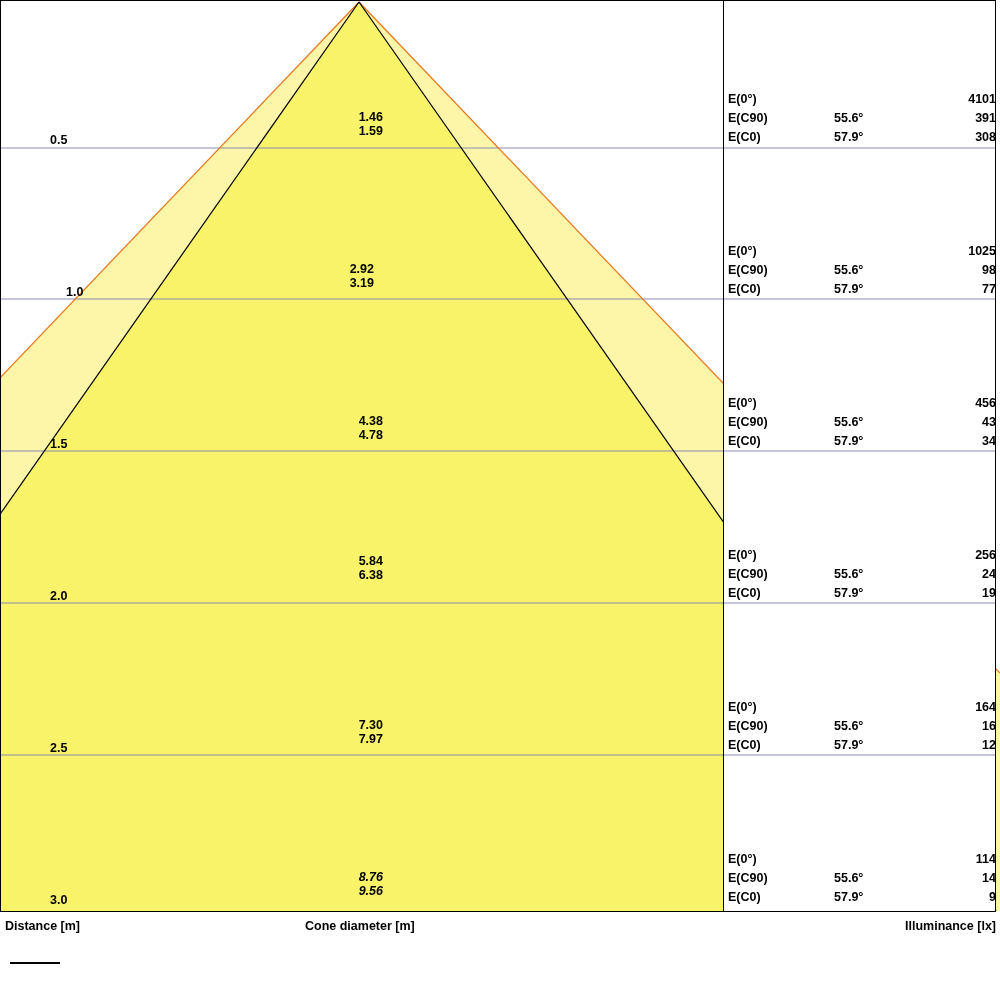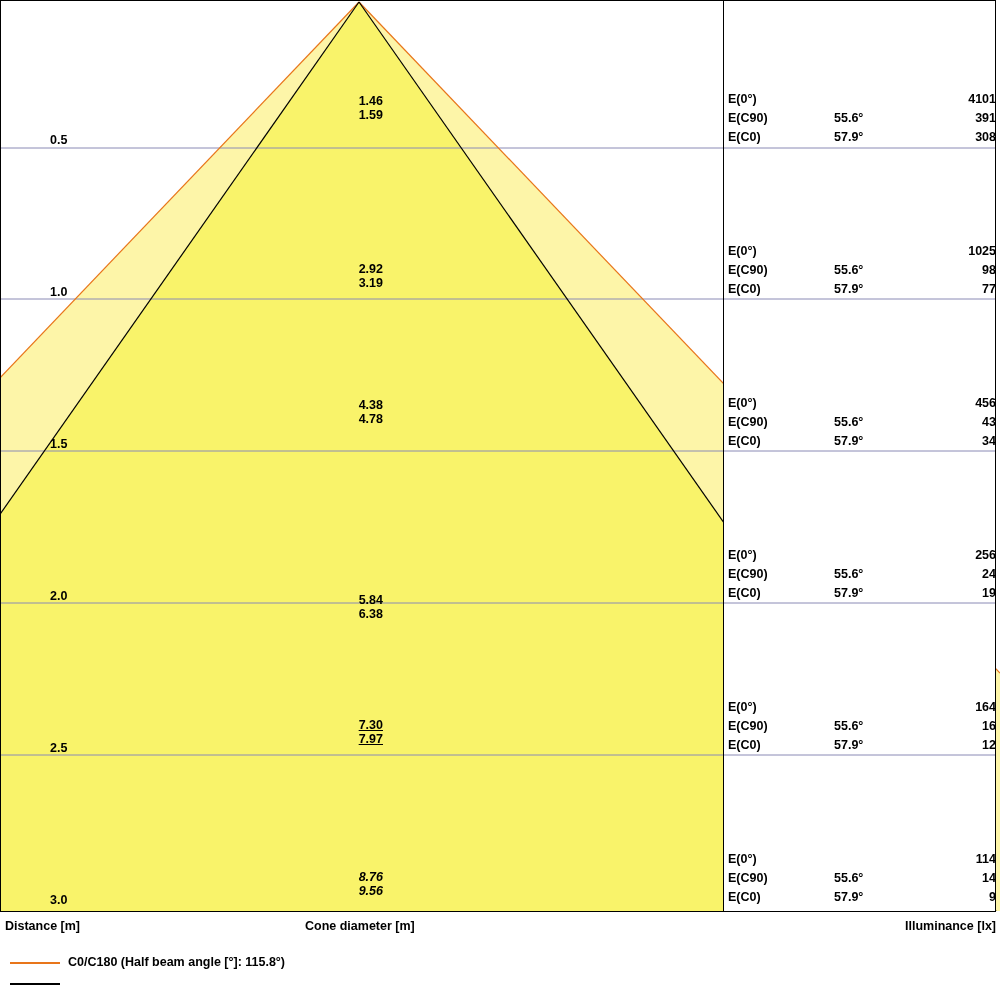--- a/index.html
+++ b/index.html
@@ -157,43 +157,43 @@
       <line x1="724" y1="148" x2="996" y2="148" stroke="#8a8ab5" stroke-width="1"></line>
       <line x1="724" y1="299" x2="996" y2="299" stroke="#8a8ab5" stroke-width="1"></line>
       <line x1="724" y1="451" x2="996" y2="451" stroke="#8a8ab5" stroke-width="1"></line>
       <line x1="724" y1="603" x2="996" y2="603" stroke="#8a8ab5" stroke-width="1"></line>
       <line x1="724" y1="755" x2="996" y2="755" stroke="#8a8ab5" stroke-width="1"></line>
       <line x1="723.5" y1="0" x2="723.5" y2="911" stroke="#000000" stroke-width="1"></line>
       <rect x="0.5" y="0.5" width="995" height="911" fill="none" stroke="#000000" stroke-width="1"></rect>
     </svg>
 
     <div class="dist-label" style="top:134px;">0.5</div>
-    <div class="dist-label" style="top:286px;">1.0</div>
+    <div class="dist-label" style="top:286px;margin-left:16px;">1.0</div>
     <div class="dist-label" style="top:438px;">1.5</div>
     <div class="dist-label" style="top:590px;">2.0</div>
     <div class="dist-label" style="top:742px;">2.5</div>
     <div class="dist-label" style="top:894px;">3.0</div>
 
-    <div class="cone-pair" style="left:303px; top:94px;">
+    <div class="cone-pair" style="left:303px; top:110px;">
       <div>1.46</div>
       <div>1.59</div>
     </div>
-    <div class="cone-pair" style="left:303px; top:262px;">
+    <div class="cone-pair" style="left:294px; top:262px;">
       <div>2.92</div>
       <div>3.19</div>
     </div>
-    <div class="cone-pair" style="left:303px; top:398px;">
+    <div class="cone-pair" style="left:303px; top:414px;">
       <div>4.38</div>
       <div>4.78</div>
     </div>
-    <div class="cone-pair" style="left:303px; top:593px;">
+    <div class="cone-pair" style="left:303px; top:554px;">
       <div>5.84</div>
       <div>6.38</div>
     </div>
-    <div class="cone-pair" style="left:303px; top:718px;text-decoration:underline;">
+    <div class="cone-pair" style="left:303px; top:718px;">
       <div>7.30</div>
       <div>7.97</div>
     </div>
     <div class="cone-pair" style="left:303px; top:870px;font-style:italic;">
       <div>8.76</div>
       <div>9.56</div>
     </div>
 
     <div class="illum-block" style="top:90px;">
       <div class="illum-row">
@@ -303,21 +303,17 @@
       </div>
     </div>
   </div>
 
   <div class="axis-caption" id="caption-distance">Distance [m]</div>
   <div class="axis-caption" id="caption-cone">Cone diameter [m]</div>
   <div class="axis-caption" id="caption-illum">Illuminance [lx]</div>
 
   <div id="legend">
     <div class="legend-row">
-      <span class="legend-swatch" style="background:#e8751a;"></span>
-      <span class="legend-text">C0/C180 (Half beam angle [°]: 115.8°)</span>
-    </div>
-    <div class="legend-row">
       <span class="legend-swatch" style="background:#000000;"></span>
     </div>
   </div>
 
 </div>
 
 </body></html>

